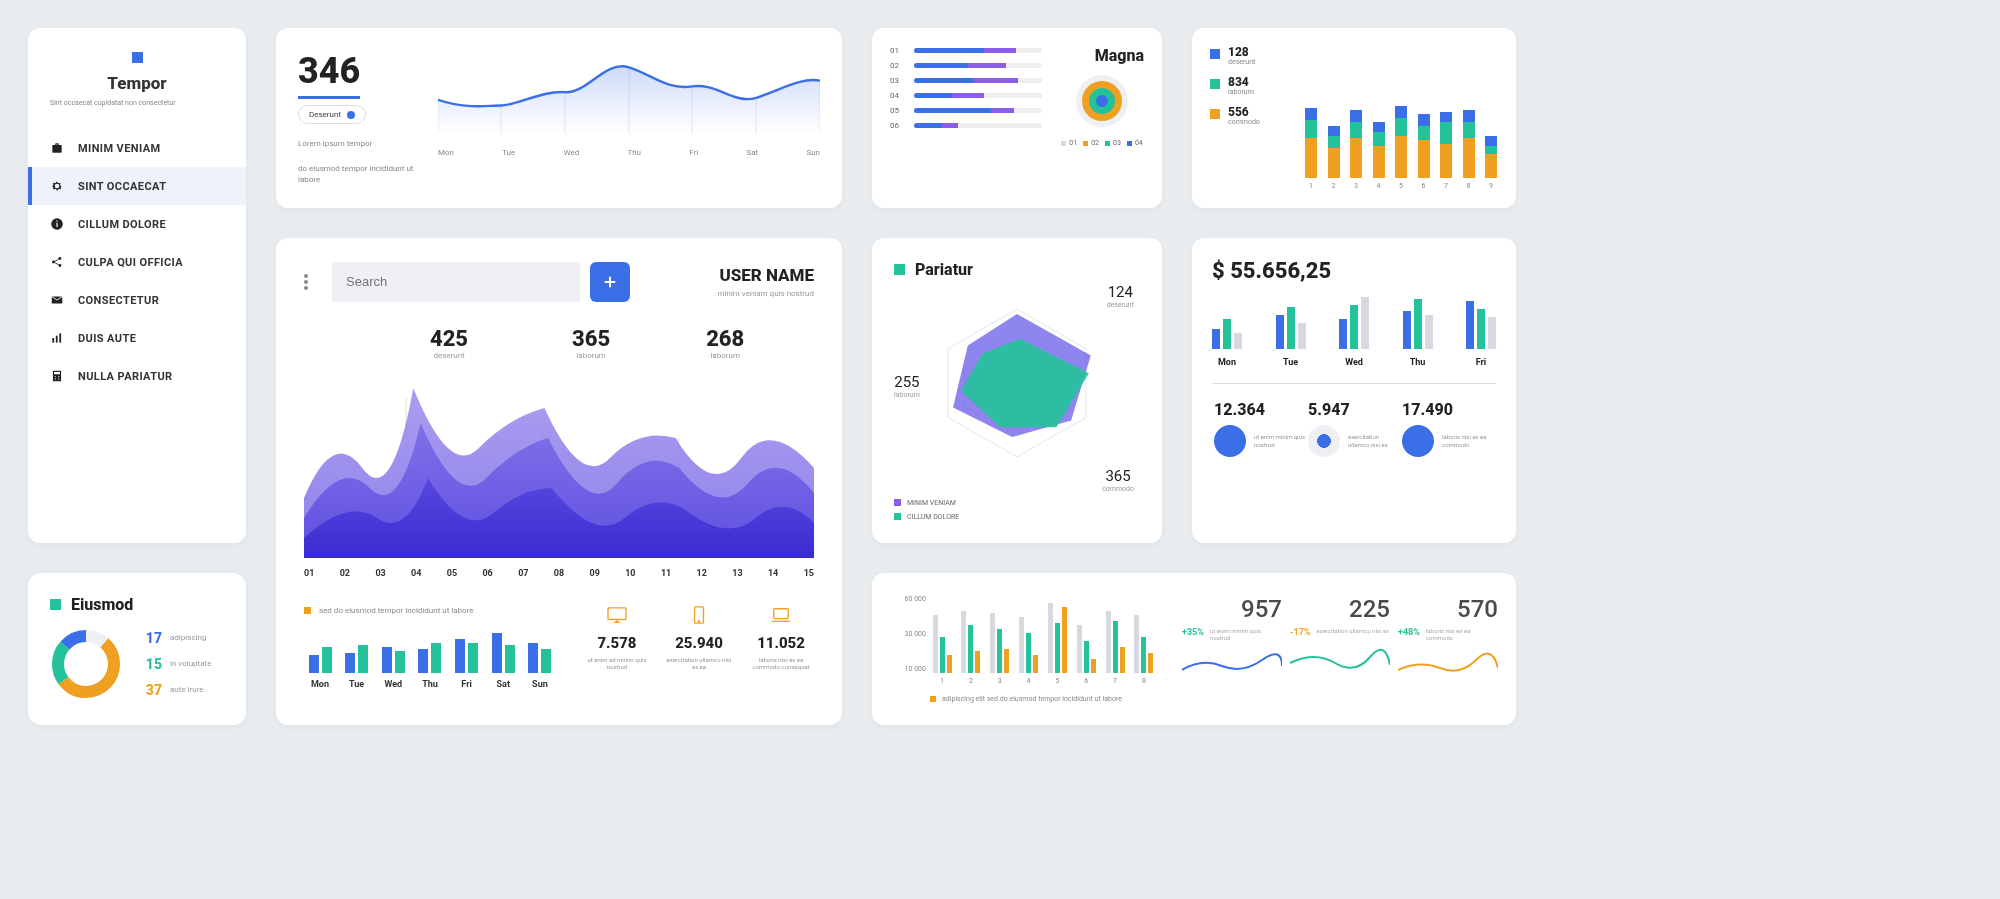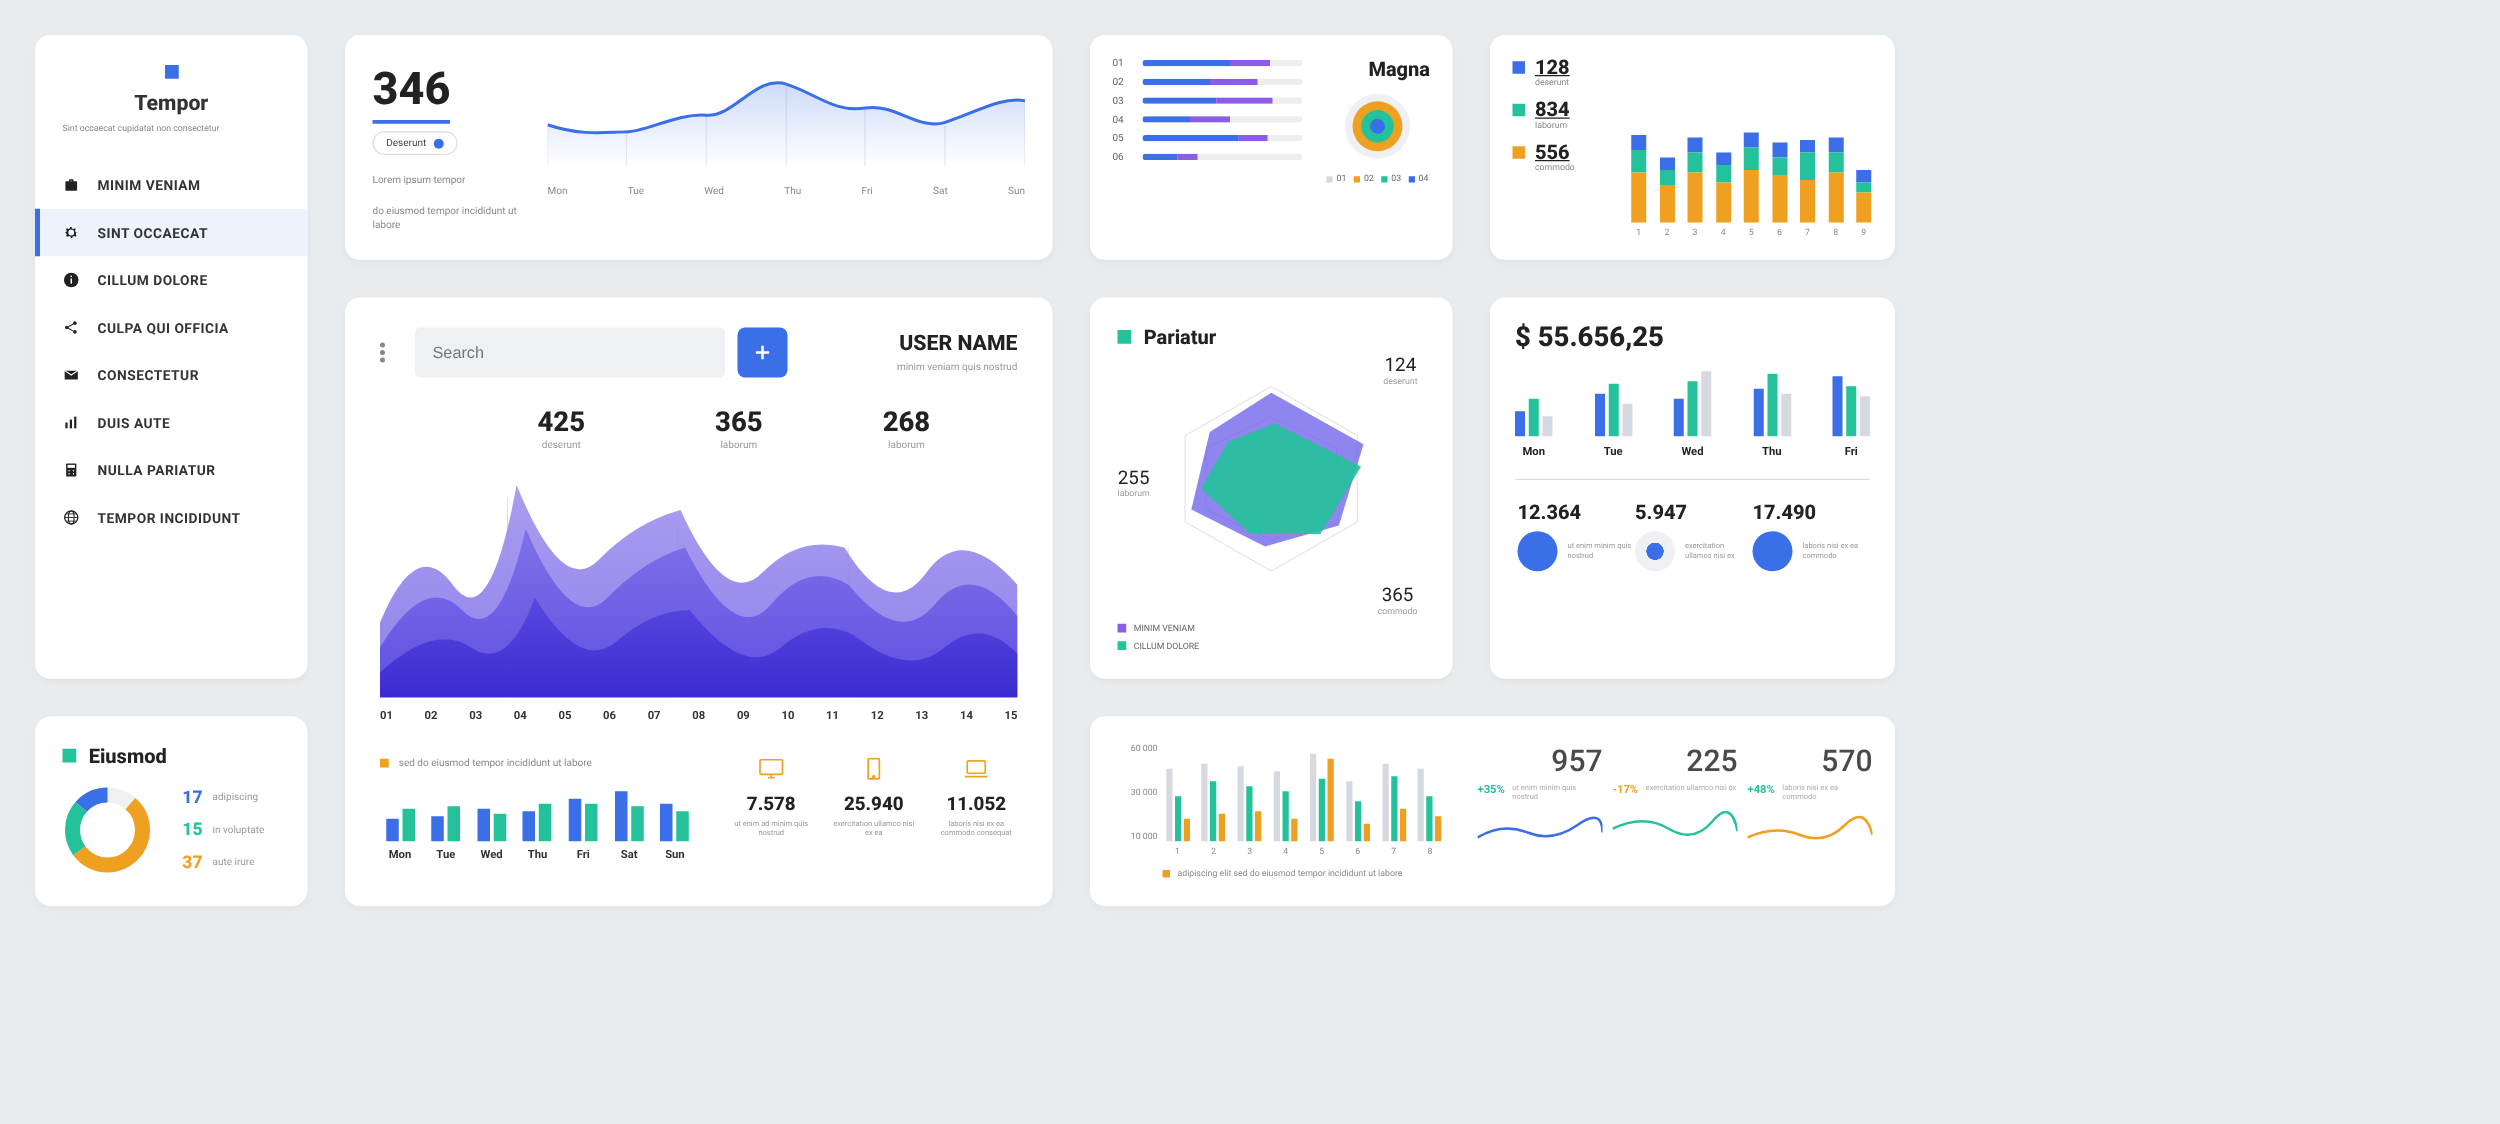--- a/index.html
+++ b/index.html
@@ -57,21 +57,21 @@
   .magna-donut { width:56px; height:56px; margin:0 auto 6px; }
   .magna-legend { display:flex; gap:6px; justify-content:center; font-size:7px; color:#666; }
   .magna-legend span { display:flex; align-items:center; gap:3px; }
   .magna-legend i { width:5px; height:5px; display:inline-block; }
 
   
   .card-stack { grid-column:4; grid-row:1; display:flex; gap:14px; padding:18px; }
   .stack-legend { width:80px; }
   .stack-item { display:flex; align-items:flex-start; gap:8px; margin-bottom:10px; }
   .stack-sq { width:10px; height:10px; margin-top:3px; }
-  .stack-num { font-size:16px; font-weight:800; line-height:1;text-decoration:underline; }
+  .stack-num { font-size:12px; font-weight:800; line-height:1; }
   .stack-sub { font-size:7px; color:#888; }
   .stack-chart { flex:1; display:flex; align-items:flex-end; justify-content:space-between; gap:6px; }
   .stack-col { width:14px; display:flex; flex-direction:column; align-items:center; gap:4px; }
   .stack-bar { width:12px; display:flex; flex-direction:column-reverse; }
   .stack-bar div { width:100%; }
   .stack-lbl { font-size:7px; color:#888; }
 
   
   .card-main { grid-column:2; grid-row: 2 / span 2; padding: 24px 28px; }
   .main-top { display:flex; align-items:center; gap:14px; margin-bottom:24px; }
@@ -249,30 +249,20 @@
               <rect x="5" y="3" width="14" height="18" rx="1"></rect>
               <rect x="7" y="5" width="10" height="4" fill="#fff"></rect>
               <circle cx="9" cy="13" r="1" fill="#fff"></circle>
               <circle cx="15" cy="13" r="1" fill="#fff"></circle>
               <circle cx="9" cy="17" r="1" fill="#fff"></circle>
               <circle cx="15" cy="17" r="1" fill="#fff"></circle>
             </svg>
           </span>
         <span>NULLA PARIATUR</span>
       </div>
-      <div class="nav-item">
-        <span class="nav-icon">
-            <svg viewBox="0 0 24 24">
-              <circle cx="12" cy="12" r="9" fill="none" stroke="#222" stroke-width="1.8"></circle>
-              <ellipse cx="12" cy="12" rx="4" ry="9" fill="none" stroke="#222" stroke-width="1.5"></ellipse>
-              <path d="M3 12h18M5 7h14M5 17h14" stroke="#222" stroke-width="1.2"></path>
-            </svg>
-          </span>
-        <span>TEMPOR INCIDIDUNT</span>
-      </div>
     </div>
   </div>
 
   <div class="card card-topleft">
     <div class="tl-left">
       <div class="big-number">346</div>
       <div class="pill">
         <span>Deserunt</span>
         <span class="pill-dot"></span>
       </div>

